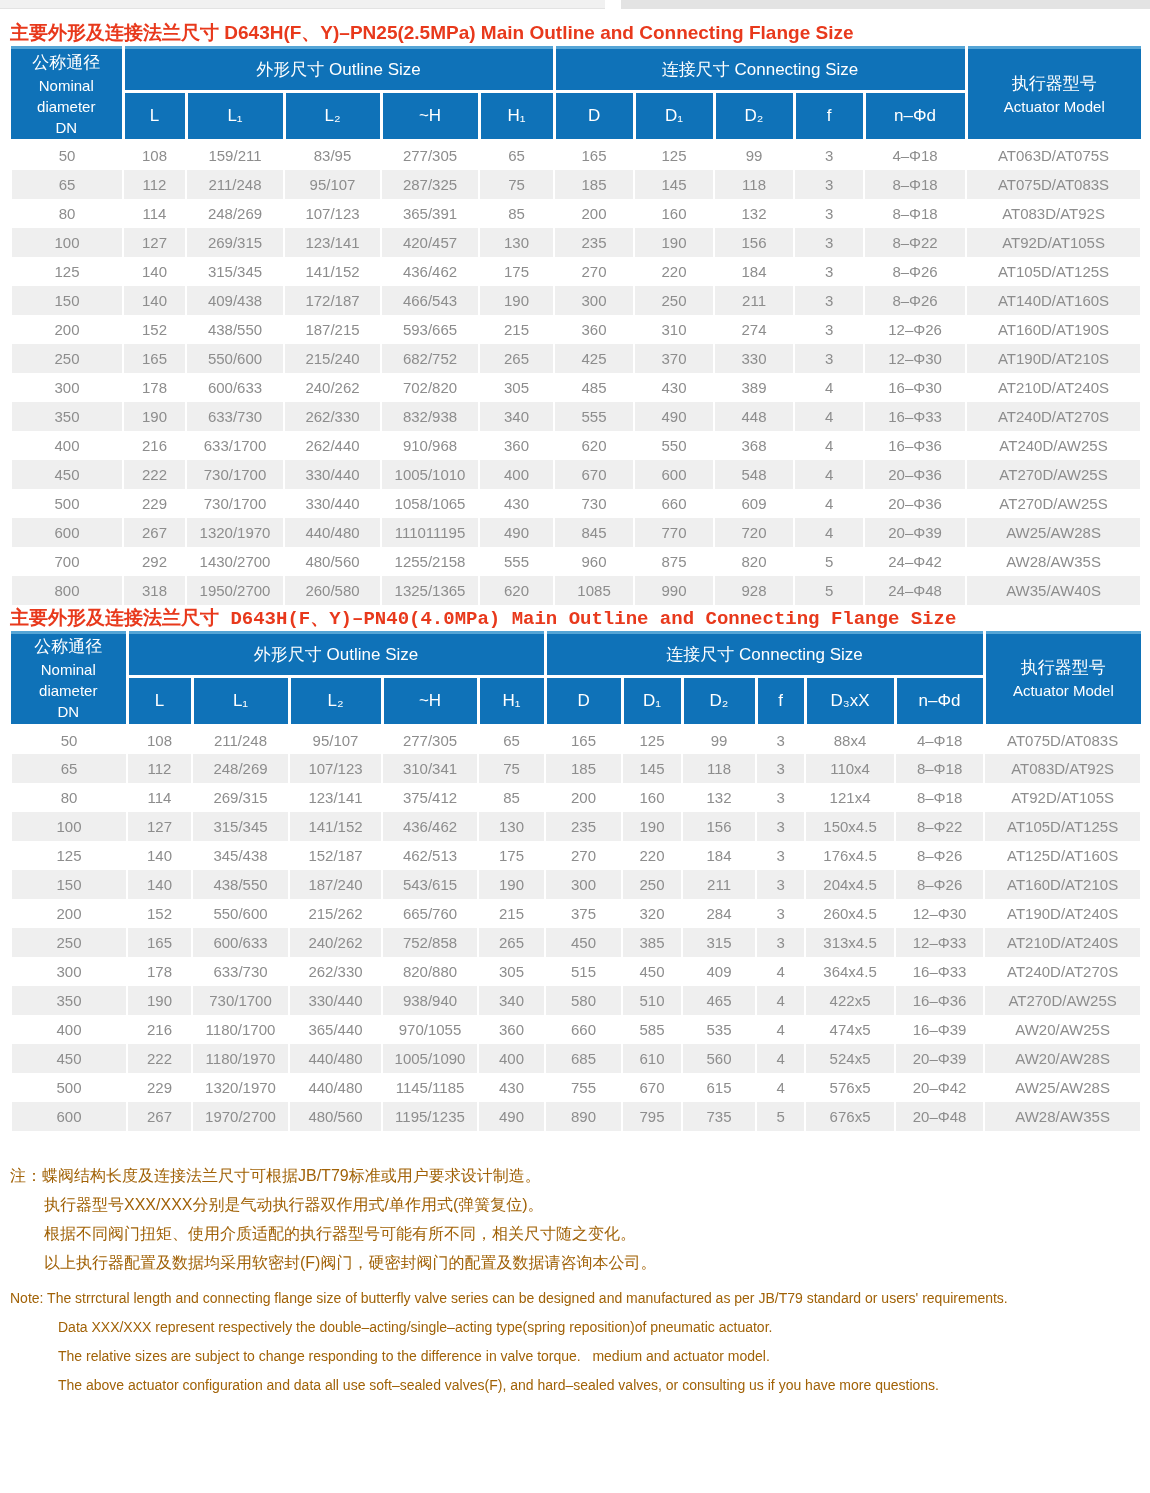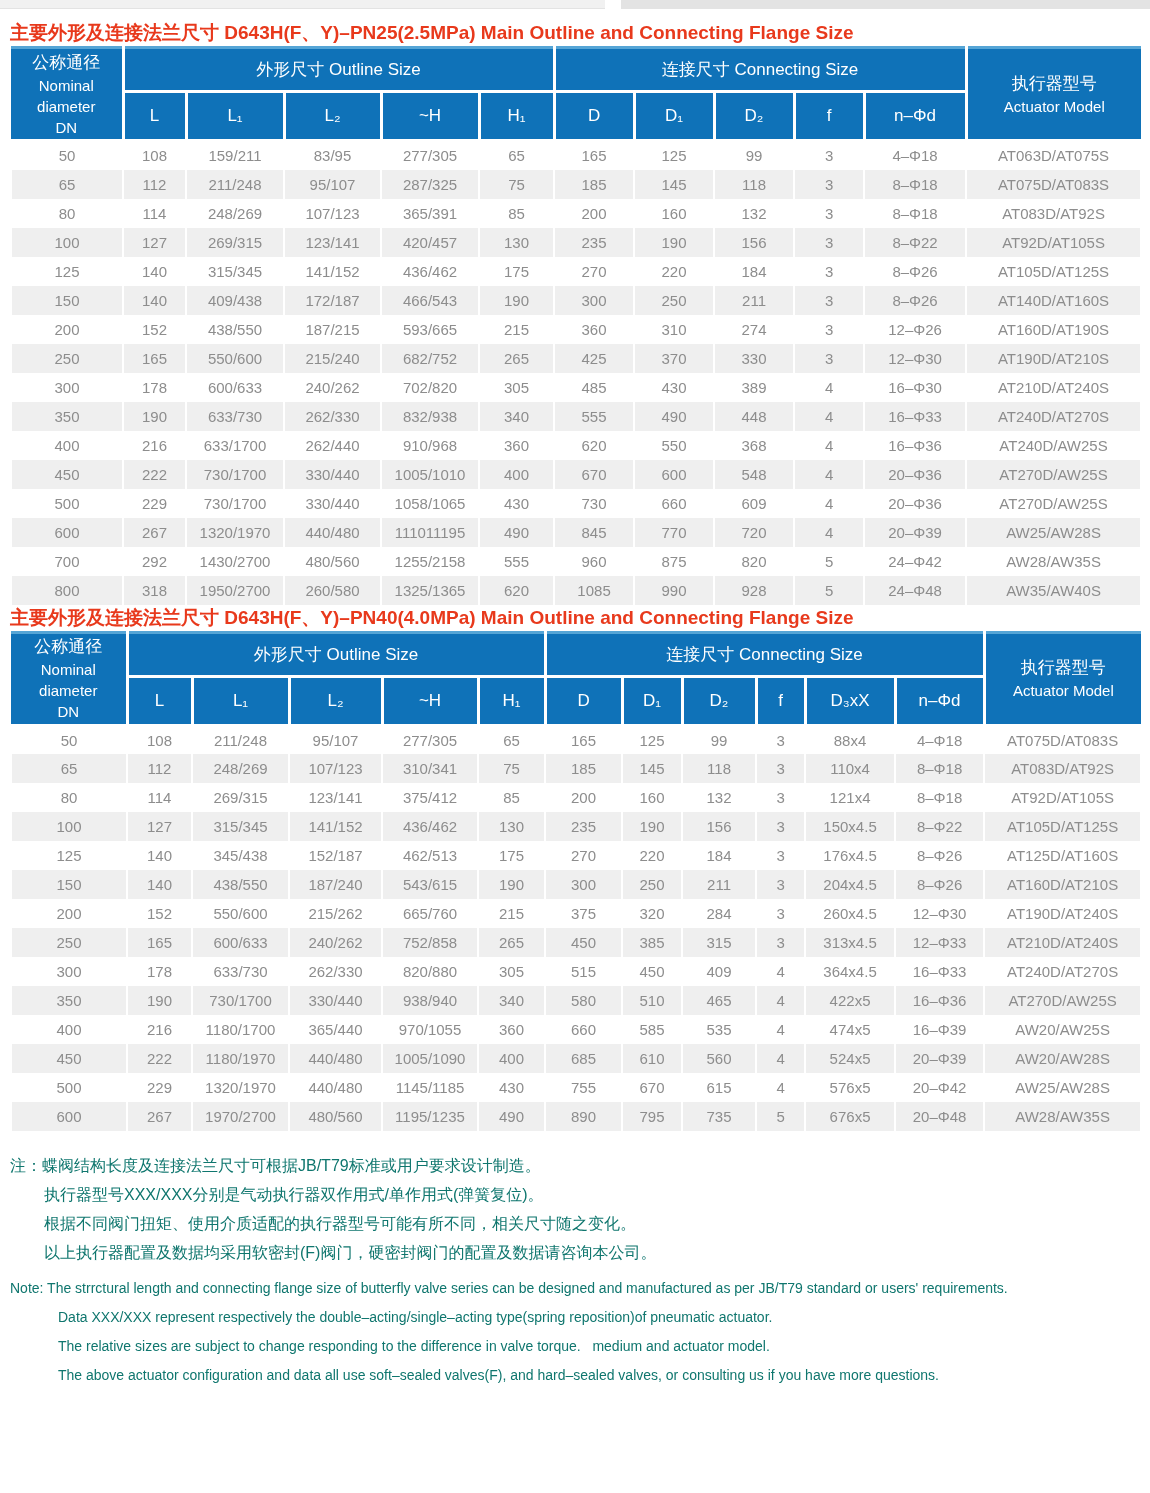--- a/index.html
+++ b/index.html
@@ -19,21 +19,21 @@
     position: absolute; left: 621px; top: 0; width: 529px; height: 9px;
     background: #e3e3e3;
   }
   .content { padding: 10px 10px; }
   h2.sec-title {
     margin: 0; padding: 0;
     font-size: 19px; font-weight: bold; color: #e8391c;
     letter-spacing: 0px;
   }
   .title1 { margin-top: 52px; margin-bottom: 15px; }
-  .title2 { margin-top: 62px; margin-bottom: 15px; }
+  .title2 { margin-top: 62px; margin-bottom: 15px; font-family: Liberation Mono, monospace; }
 
   table.spec {
     border-collapse: collapse; table-layout: fixed;
     width: 1130px;
   }
   table.spec thead th {
     background: #0f72b8; color: #ffffff; font-weight: normal;
     border: 3px solid #ffffff; vertical-align: middle;
     font-size: 17px; padding: 0;
   }
@@ -45,21 +45,21 @@
   th.dn-head div, th.act-head div { line-height: 21px; font-size: 15px; }
   th.dn-head div.zh, th.act-head div.zh { font-size: 17px; line-height: 24px; }
 
   table.spec tbody td {
     height: 29px; padding: 0; text-align: center; vertical-align: middle;
     font-size: 15px; color: #8d8d8d; background: #ffffff;
     border-left: 2px solid #ffffff; border-right: 2px solid #ffffff;
   }
   table.spec tbody tr.odd td { background: #efefef; }
 
-  .notes { margin-top: 20px; color: #0f766e; }
+  .notes { margin-top: 30px; color: #a16207; }
   .notes p { margin: 0; line-height: 29px; white-space: pre-wrap; }
   .notes-zh { font-size: 16px; }
   .notes-zh p.indent { padding-left: 34px; }
   .notes-en { margin-top: 7px; font-size: 14px; }
   .notes-en p.indent { padding-left: 48px; }
 </style>
 </head>
 <body>
 
 <div class="top-strip">

